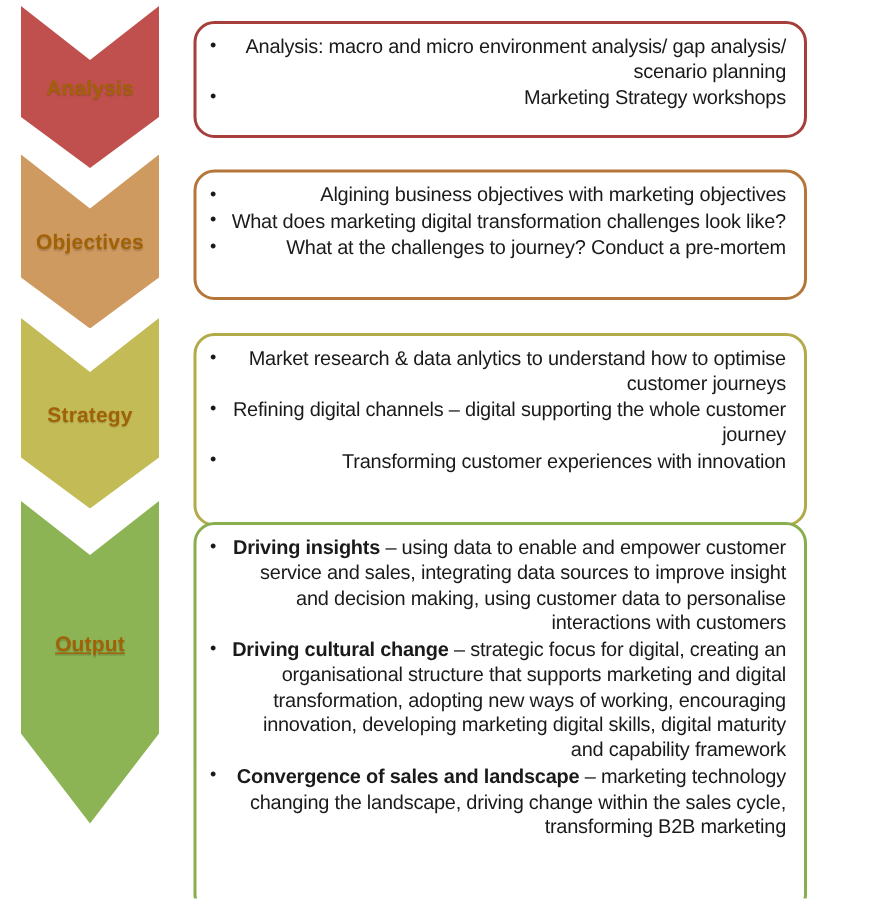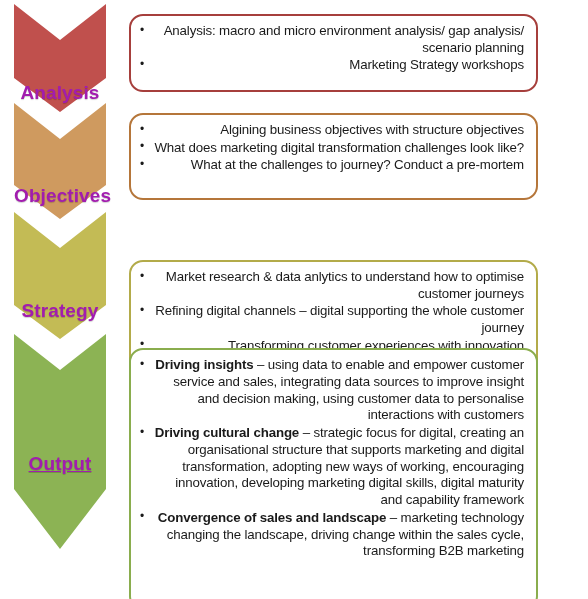--- a/index.html
+++ b/index.html
@@ -40,27 +40,26 @@
     position: absolute;
     left: 0; top: 0;
     width: 100%;
     height: 100%;
   }
   .chevron .label {
     position: absolute;
     left: 0;
     width: 100%;
     text-align: center;
-    color: #a21caf;
+    color: #a16207;
     font-weight: bold;
-    font-size: 19px;
+    font-size: 14px;
     letter-spacing: 0.1px;
     text-shadow: 0 1px 1px rgba(0,0,0,0.18);
     pointer-events: none;
-    margin-top: 32px;
   }
 
   
   .box {
     position: absolute;
     left: 129px;
     width: 409px;
     box-sizing: border-box;
     background: #ffffff;
     border: 2px solid #888;
@@ -136,27 +135,27 @@
 
   <div class="box" id="box-0" style="top: 14px; height: 78px; border-color: rgb(166, 63, 60);">
     <ul id="list-0">
         <li>Analysis: macro and micro environment analysis/ gap analysis/ scenario planning</li>
         <li>Marketing Strategy workshops</li>
       </ul>
   </div>
 
   <div class="box" id="box-1" style="top: 113px; height: 87px; border-color: rgb(181, 118, 58);">
     <ul id="list-1">
-        <li>Algining business objectives with structure objectives</li>
+        <li>Algining business objectives with marketing objectives</li>
         <li>What does marketing digital transformation challenges look like?</li>
         <li>What at the challenges to journey? Conduct a pre-mortem</li>
       </ul>
   </div>
 
-  <div class="box" id="box-2" style="top: 222px; height: 129px; border-color: rgb(179, 171, 74); margin-top: 38px;">
+  <div class="box" id="box-2" style="top: 222px; height: 129px; border-color: rgb(179, 171, 74);">
     <ul id="list-2">
         <li>Market research &amp; data anlytics to understand how to optimise customer journeys</li>
         <li>Refining digital channels – digital supporting the whole customer journey</li>
         <li>Transforming customer experiences with innovation</li>
       </ul>
   </div>
 
   <div class="box tight" id="box-3" style="top: 348px; height: 262px; border-color: rgb(138, 173, 78);">
     <ul id="list-3">
         <li><b>Driving insights</b> – using data to enable and empower customer service and sales, integrating data sources to improve insight and decision making, using customer data to personalise interactions with customers</li>

